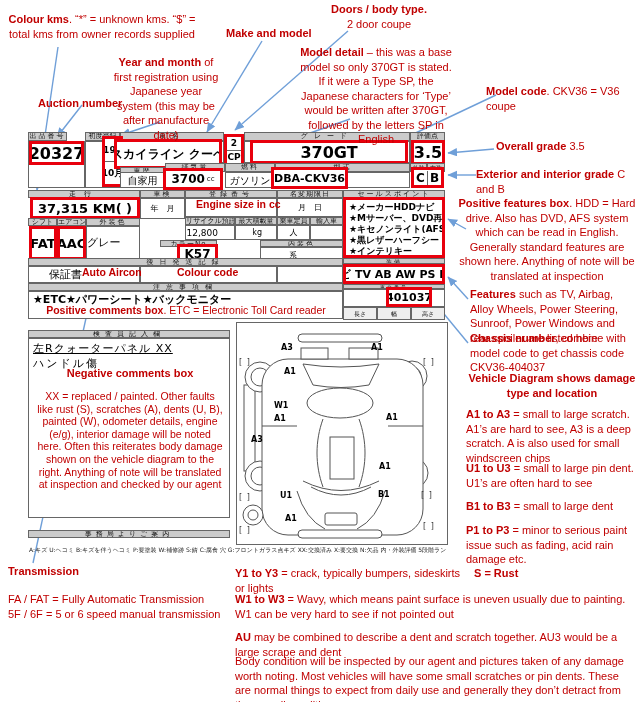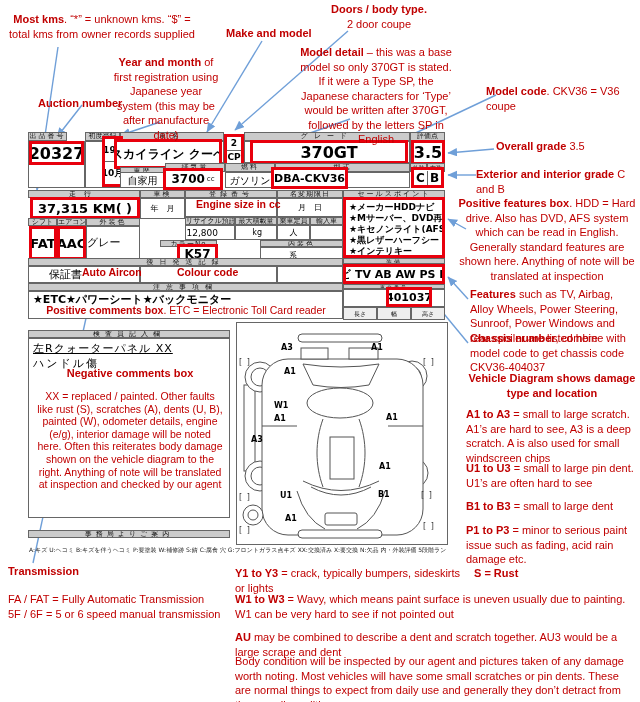--- a/index.html
+++ b/index.html
@@ -213,21 +213,21 @@
     <span class="mk" style="left:141px;top:167px">B1</span>
     <span class="mk" style="left:48px;top:191px">A1</span>
     <span class="gm" style="left:2px;top:35px">[ ]</span>
     <span class="gm" style="left:186px;top:35px">[ ]</span>
     <span class="gm" style="left:2px;top:170px">[ ]</span>
     <span class="gm" style="left:184px;top:168px">[ ]</span>
     <span class="gm" style="left:2px;top:203px">[ ]</span>
     <span class="gm" style="left:186px;top:199px">[ ]</span>
   </div>
 
-  <div class="ann c" style="left:6px;top:12px;width:192px"><b>Most kms</b><span>. “*” = unknown kms. “$” = total kms from owner records supplied</span></div>
+  <div class="ann c" style="left:6px;top:12px;width:192px"><b>Colour kms</b><span>. “*” = unknown kms. “$” = total kms from owner records supplied</span></div>
   <div class="ann" style="left:38px;top:96px;font-weight:700"><b>Auction number</b></div>
   <div class="ann c" style="left:112px;top:55px;width:108px"><b>Year and month</b><span> of first registration using Japanese year system (this may be after manufacture date)</span></div>
   <div class="ann" style="left:226px;top:26px;font-weight:700"><b>Make and model</b></div>
   <div class="ann c" style="left:320px;top:2px;width:118px"><b style="display:block">Doors / body type.</b><span>2 door coupe</span></div>
   <div class="ann c" style="left:296px;top:45px;width:160px"><b>Model detail</b><span> – this was a base model so only 370GT is stated. If it were a Type SP, the Japanese characters for ‘Type’ would be written after 370GT, followed by the letters SP in English</span></div>
   <div class="ann" style="left:486px;top:84px;width:150px"><b>Model code</b><span>. CKV36 = V36 coupe</span></div>
   <div class="ann" style="left:496px;top:139px"><b>Overall grade</b><span> 3.5</span></div>
   <div class="ann" style="left:476px;top:167px;width:164px"><b>Exterior and interior grade</b><span> C and B</span></div>
   <div class="ann c" style="left:458px;top:196px;width:178px"><b>Positive features box</b><span>. HDD = Hard drive. Also has DVD, AFS system which can be read in English. Generally standard features are shown here. Anything of note will be translated at inspection</span></div>
   <div class="ann" style="left:470px;top:287px;width:166px"><b>Features</b><span> such as TV, Airbag, Alloy Wheels, Power Steering, Sunroof, Power Windows and rear spoiler are listed here</span></div>

